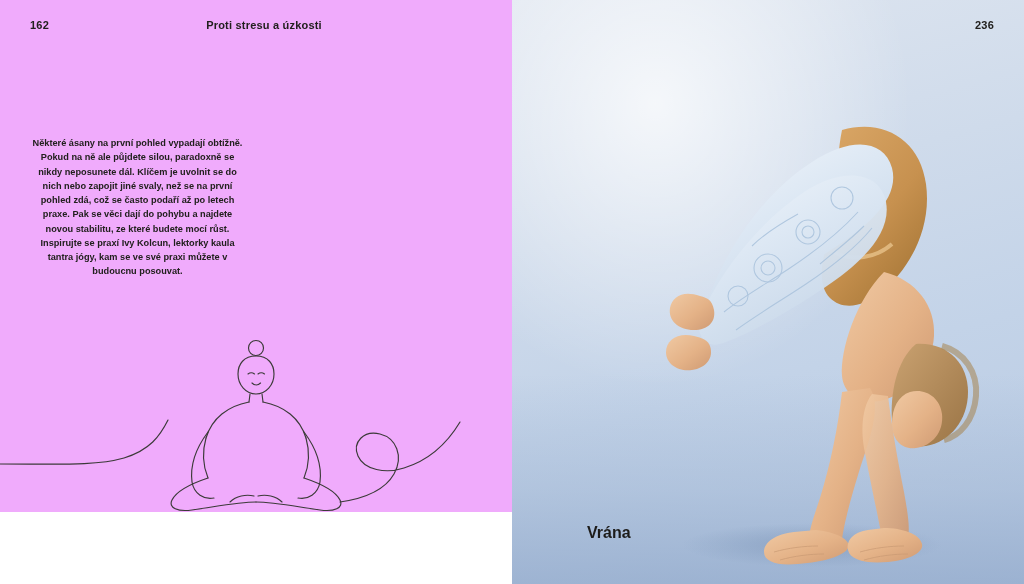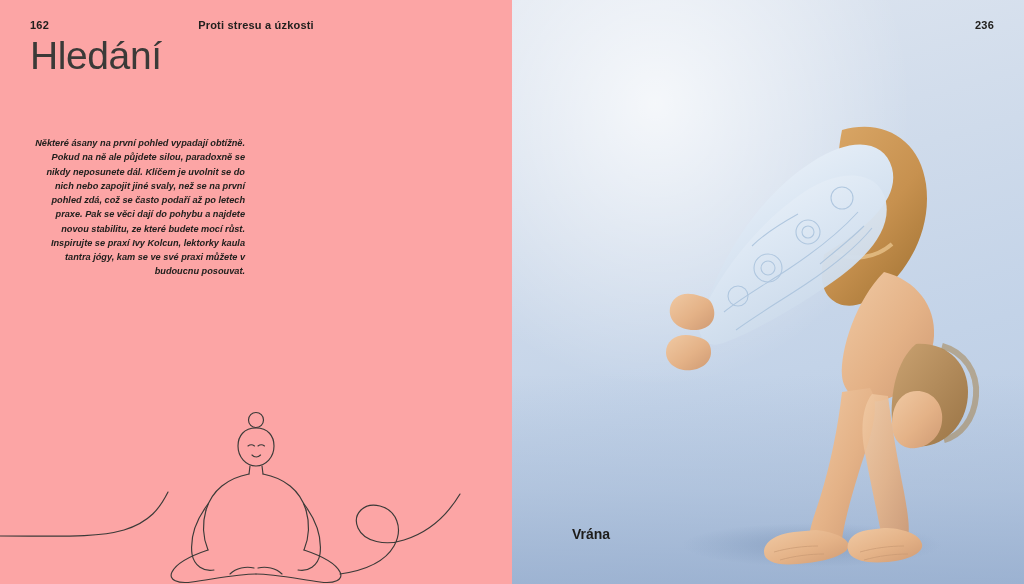--- a/index.html
+++ b/index.html
@@ -14,38 +14,38 @@
     position: relative;
     width: 1024px;
     height: 584px;
     display: flex;
   }
 
   
   .page-left {
     position: relative;
     width: 512px;
-    height: 584px;
-    background: #fca5a5;
+    height: 512px;
+    background: #f0abfc;
     overflow: hidden;
     padding-left: 28px;
   }
   .folio-left {
     position: absolute;
     top: 19px;
     left: 30px;
     font-size: 11px;
     font-weight: bold;
     color: #22201e;
     letter-spacing: .2px;
   }
   .running-head {
     position: absolute;
     top: 19px;
-    left: 0;
+    left: 8px;
     width: 512px;
     text-align: center;
     font-size: 11px;
     font-weight: bold;
     color: #22201e;
     letter-spacing: .2px;
   }
   .chapter-title {
     position: absolute;
     top: 34px;
@@ -59,22 +59,21 @@
   .chapter-title span { display: block; }
   .body-copy {
     position: absolute;
     top: 136px;
     left: 30px;
     width: 215px;
     font-size: 9.2px;
     line-height: 1.55;
     font-weight: bold;
     color: #22201e;
-    text-align: right;
-    font-style: italic;
+    text-align: center;
   }
 
   
   .illustration {
     position: absolute;
     left: 0;
     bottom: 0;
     width: 512px;
     height: 260px;
   }
@@ -121,23 +120,23 @@
     left: 70px;
     width: 210px;
     font-size: 9.4px;
     line-height: 1.5;
     font-weight: bold;
     color: #1d1c1a;
     z-index: 6;
   }
   .pose-name {
     position: absolute;
-    left: 60px;
+    left: 75px;
     bottom: 42px;
-    font-size: 14px;
+    font-size: 16px;
     font-weight: bold;
     color: #1d1c1a;
     z-index: 6;
   }
   .photo-figure {
     position: absolute;
     inset: 0;
     z-index: 3;
   }
 </style>
@@ -145,21 +144,20 @@
 <body>
 
 <div class="spread">
 
   <div class="page-left">
 
     <div class="folio-left">162</div>
     <div class="running-head">Proti stresu a úzkosti</div>
 
     <h1 class="chapter-title">
-      <span>Hledání</span>
     </h1>
 
     <p class="body-copy">Některé ásany na první pohled vypadají obtížně. Pokud na ně ale půjdete silou, paradoxně se nikdy neposunete dál. Klíčem je uvolnit se do nich nebo zapojit jiné svaly, než se na první pohled zdá, což se často podaří až po letech praxe. Pak se věci dají do pohybu a najdete novou stabilitu, ze které budete mocí růst. Inspirujte se praxí Ivy Kolcun, lektorky kaula tantra jógy, kam se ve své praxi můžete v budoucnu posouvat.</p>
 
     <svg class="illustration" viewBox="0 0 512 260">
       <g fill="none" stroke="#3b3a38" stroke-width="1.15" stroke-linecap="round" stroke-linejoin="round">
 
         <path d="M0 212 C 60 212, 96 214, 124 206 C 150 198, 160 184, 168 168"></path>
 
         <circle cx="256" cy="96" r="7.5"></circle>

